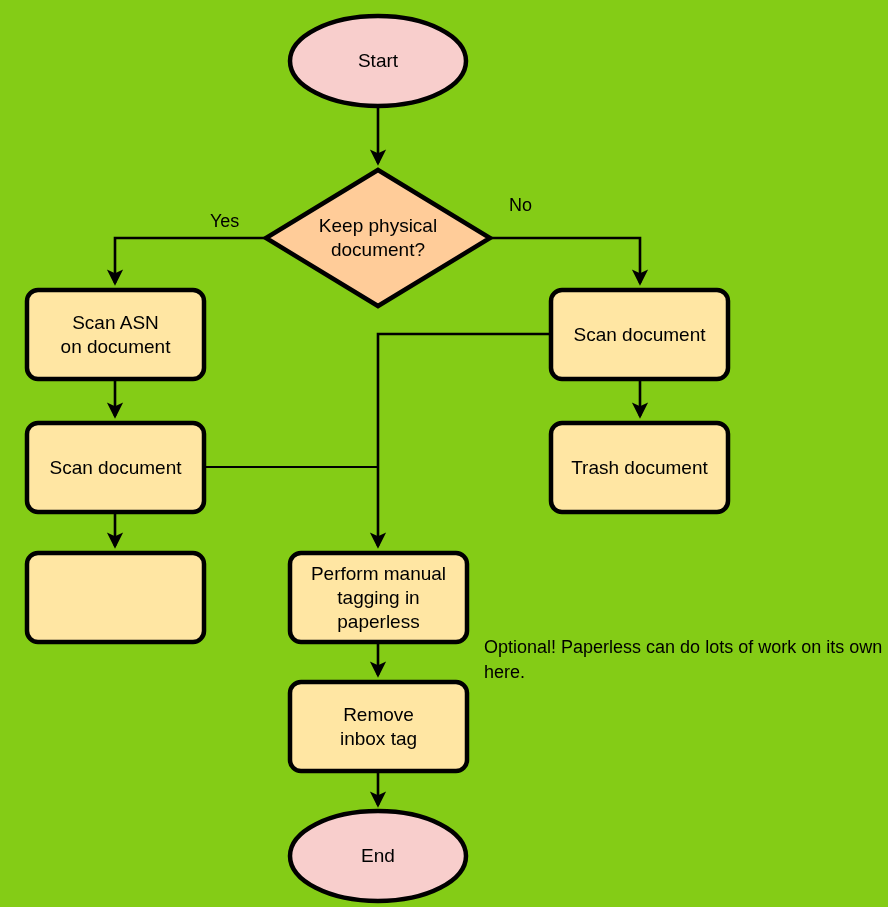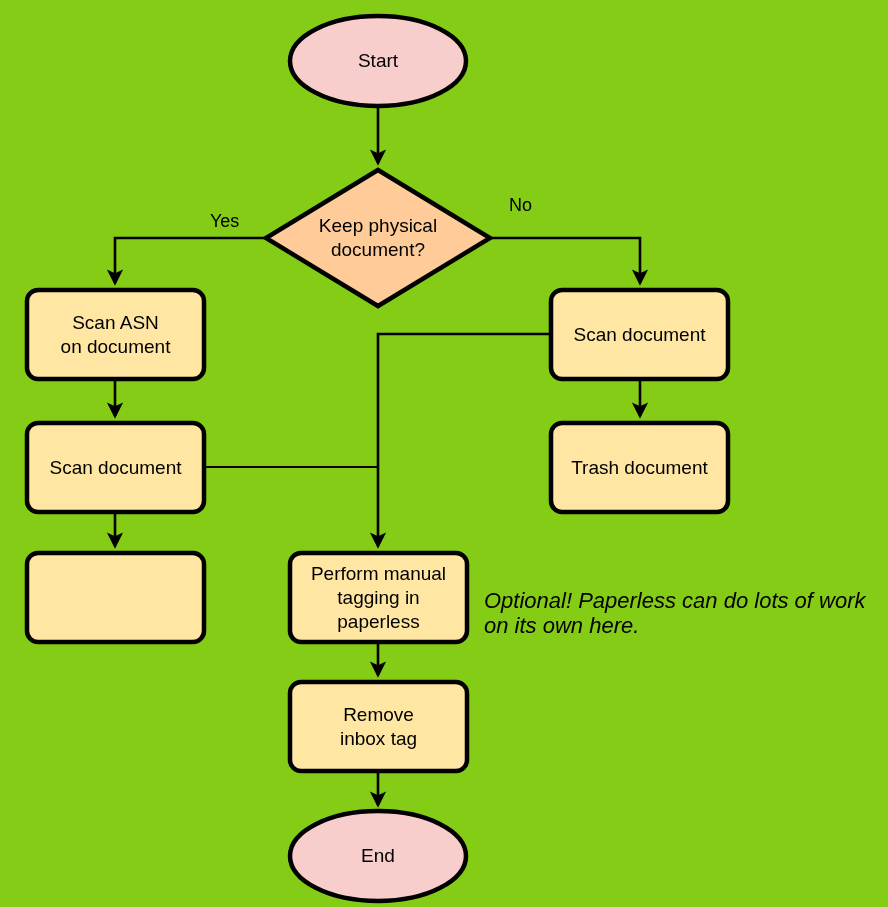--- a/index.html
+++ b/index.html
@@ -41,24 +41,24 @@
   .edge-label {
     position: absolute;
     color: #000000;
     font-size: 18px;
     line-height: 20px;
     white-space: nowrap;
   }
   .note-text {
     position: absolute;
     color: #000000;
-    font-size: 22px;
+    font-size: 18px;
     line-height: 25px;
-    font-style: italic;
     width: 400px;
+    margin-top: 47px;
   }
 </style>
 </head>
 <body>
 
 <div id="flow-root">
 
   <svg id="flow-svg" viewBox="0 0 888 907">
     <defs>
       <marker id="arrow" viewBox="0 0 12 12" refX="9.2" refY="6" markerWidth="7.2" markerHeight="7.2" orient="auto-start-reverse" markerUnits="strokeWidth">

